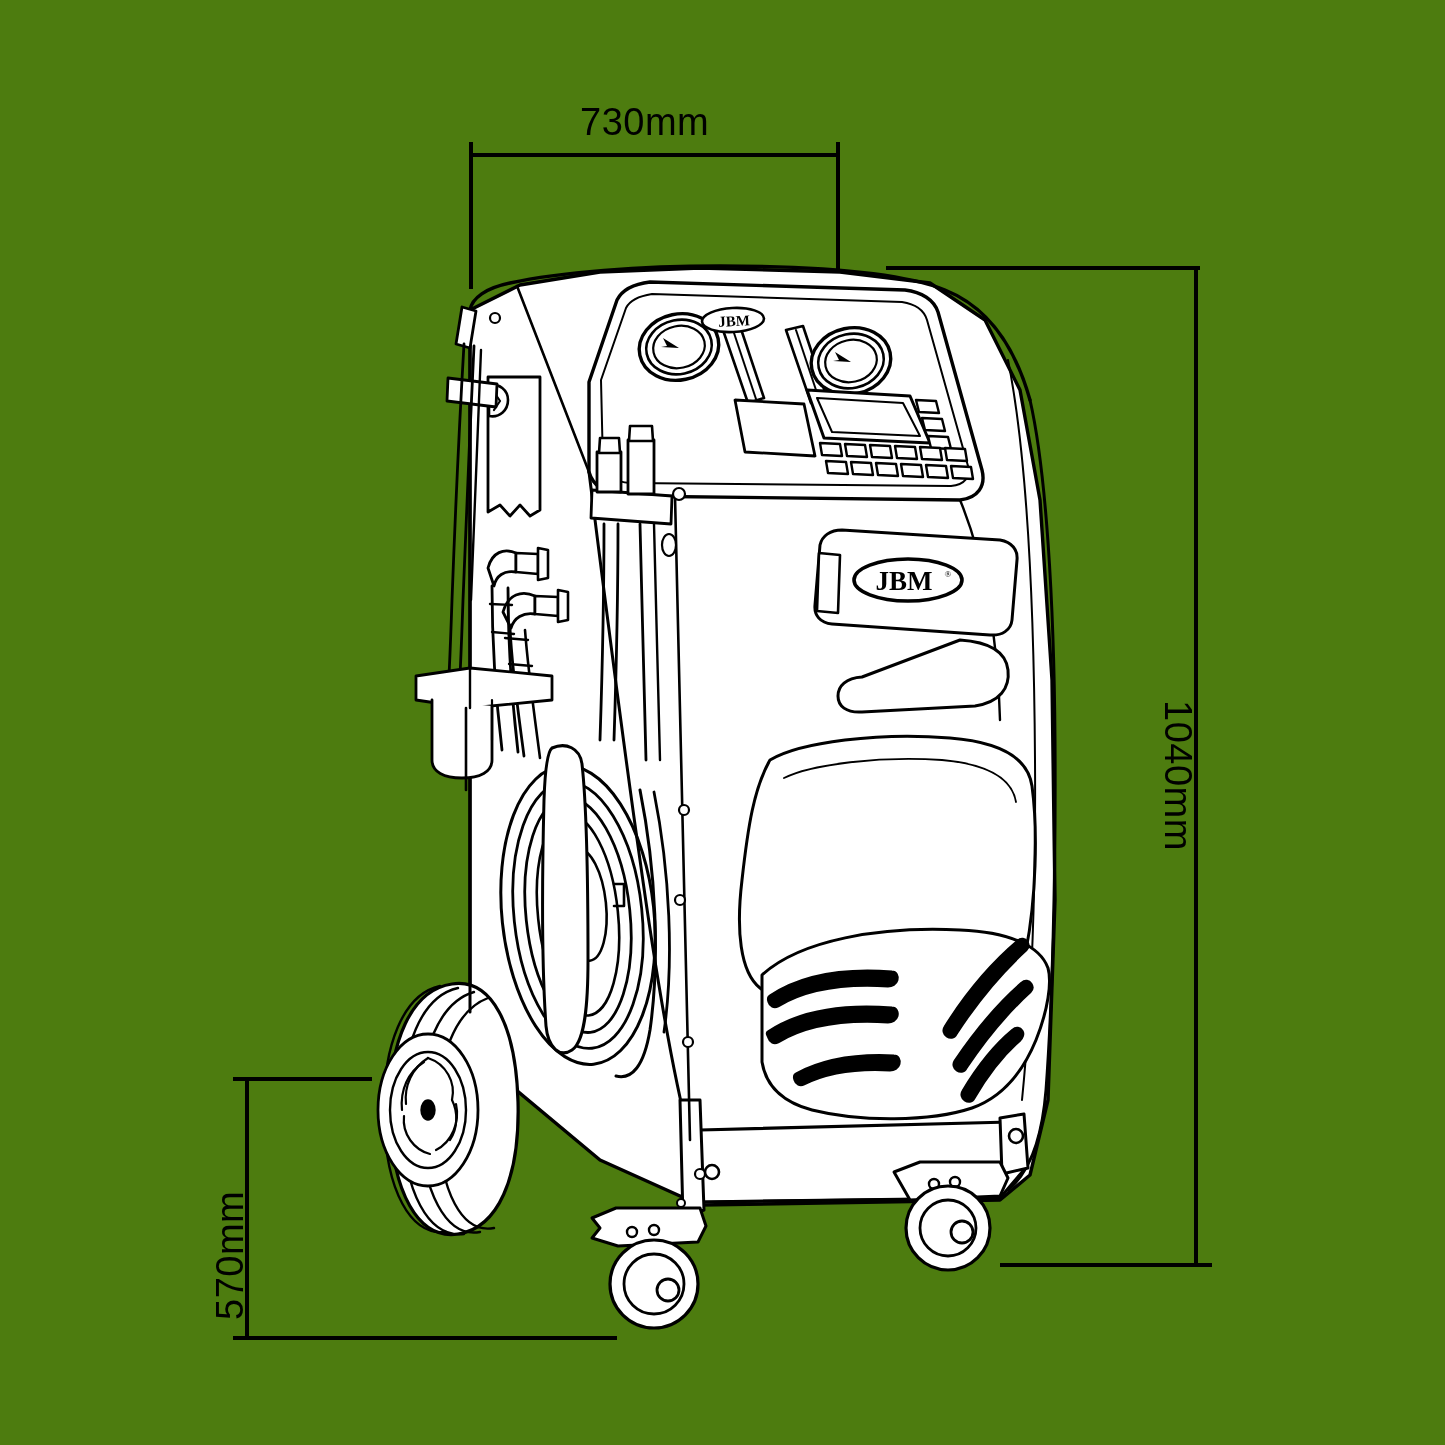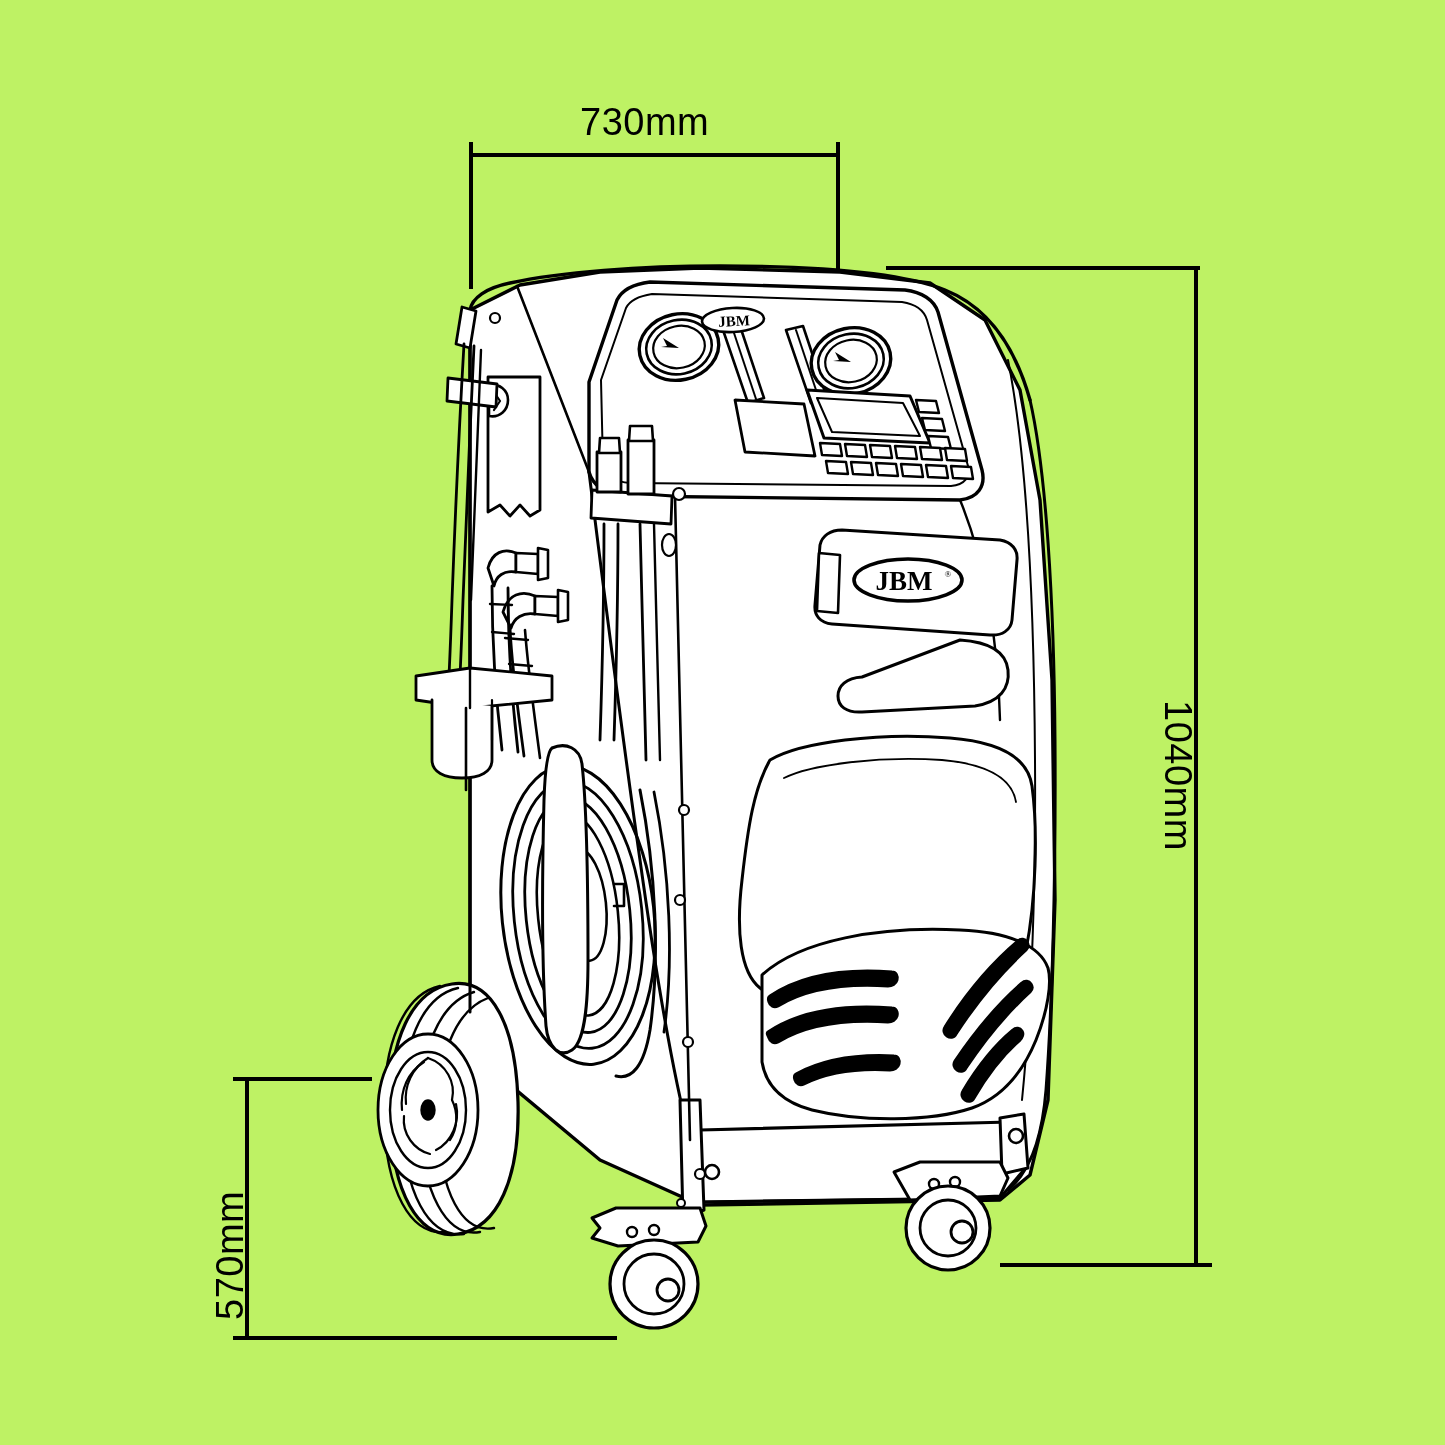--- a/index.html
+++ b/index.html
@@ -10,21 +10,21 @@
   body {
     width: 1445px;
     height: 1445px;
     font-family: "Liberation Sans", sans-serif;
     overflow: hidden;
   }
   #canvas {
     position: relative;
     width: 1445px;
     height: 1445px;
-    background: #bef264;
+    background: #4d7c0f;
   }
   svg.drawing {
     position: absolute;
     top: 0;
     left: 0;
     width: 1445px;
     height: 1445px;
   }
   .dim-label {
     position: absolute;

